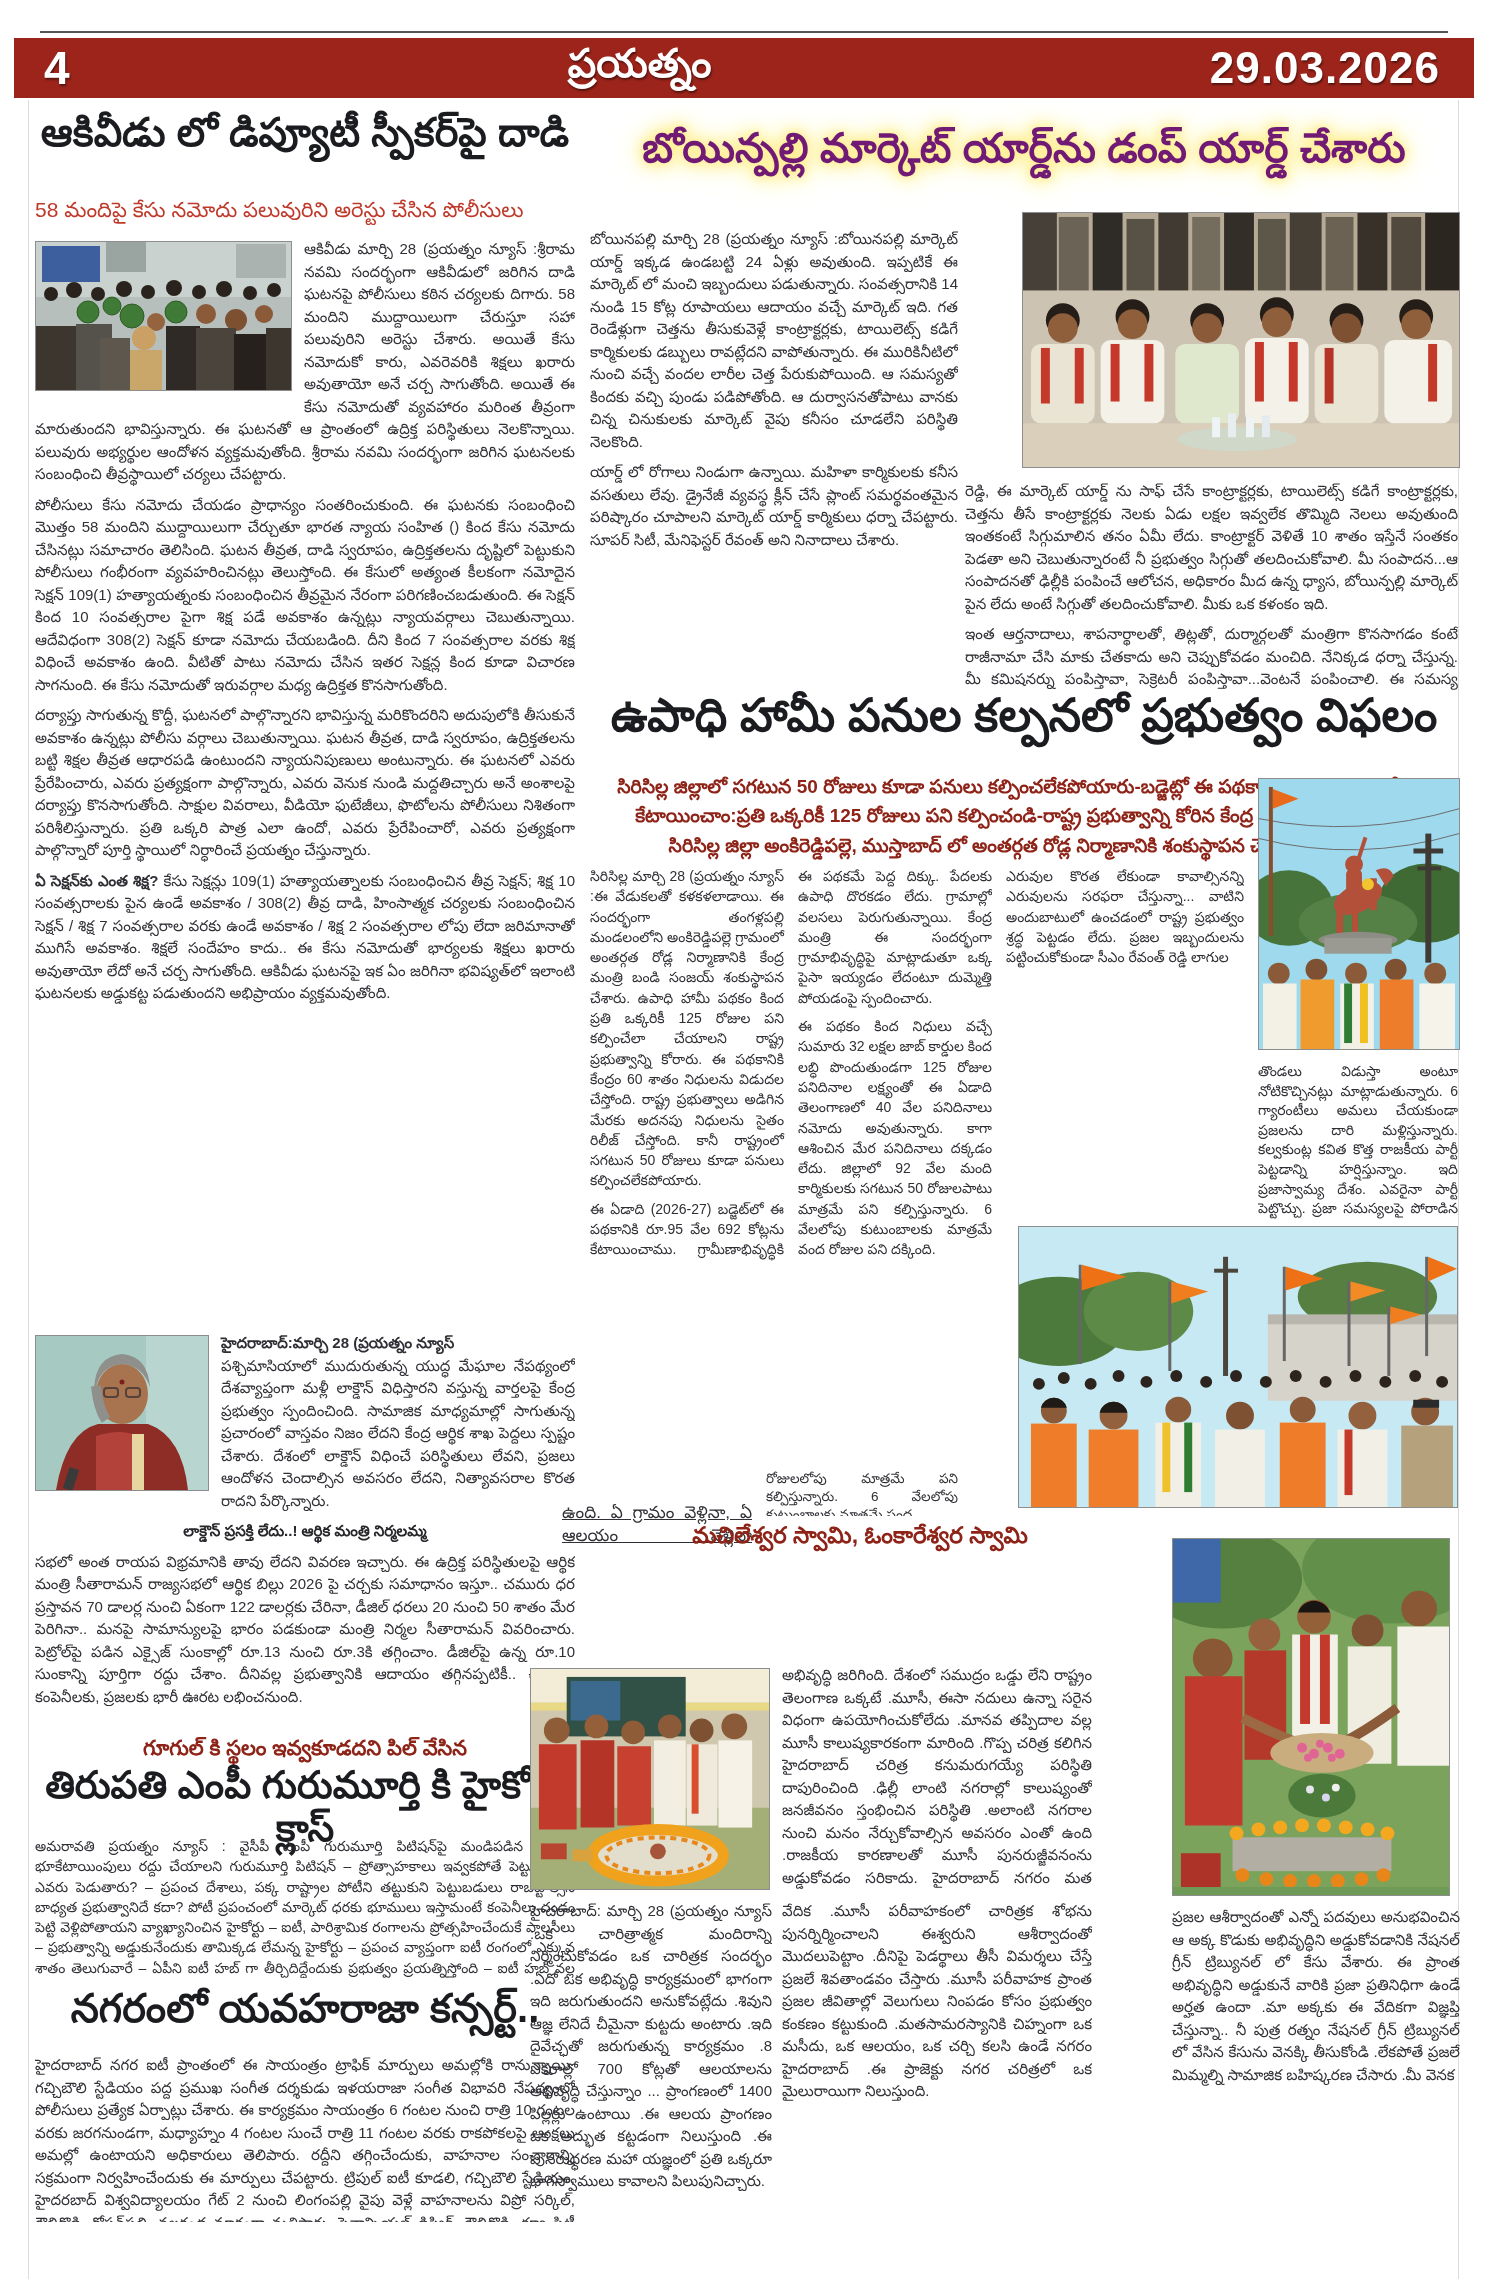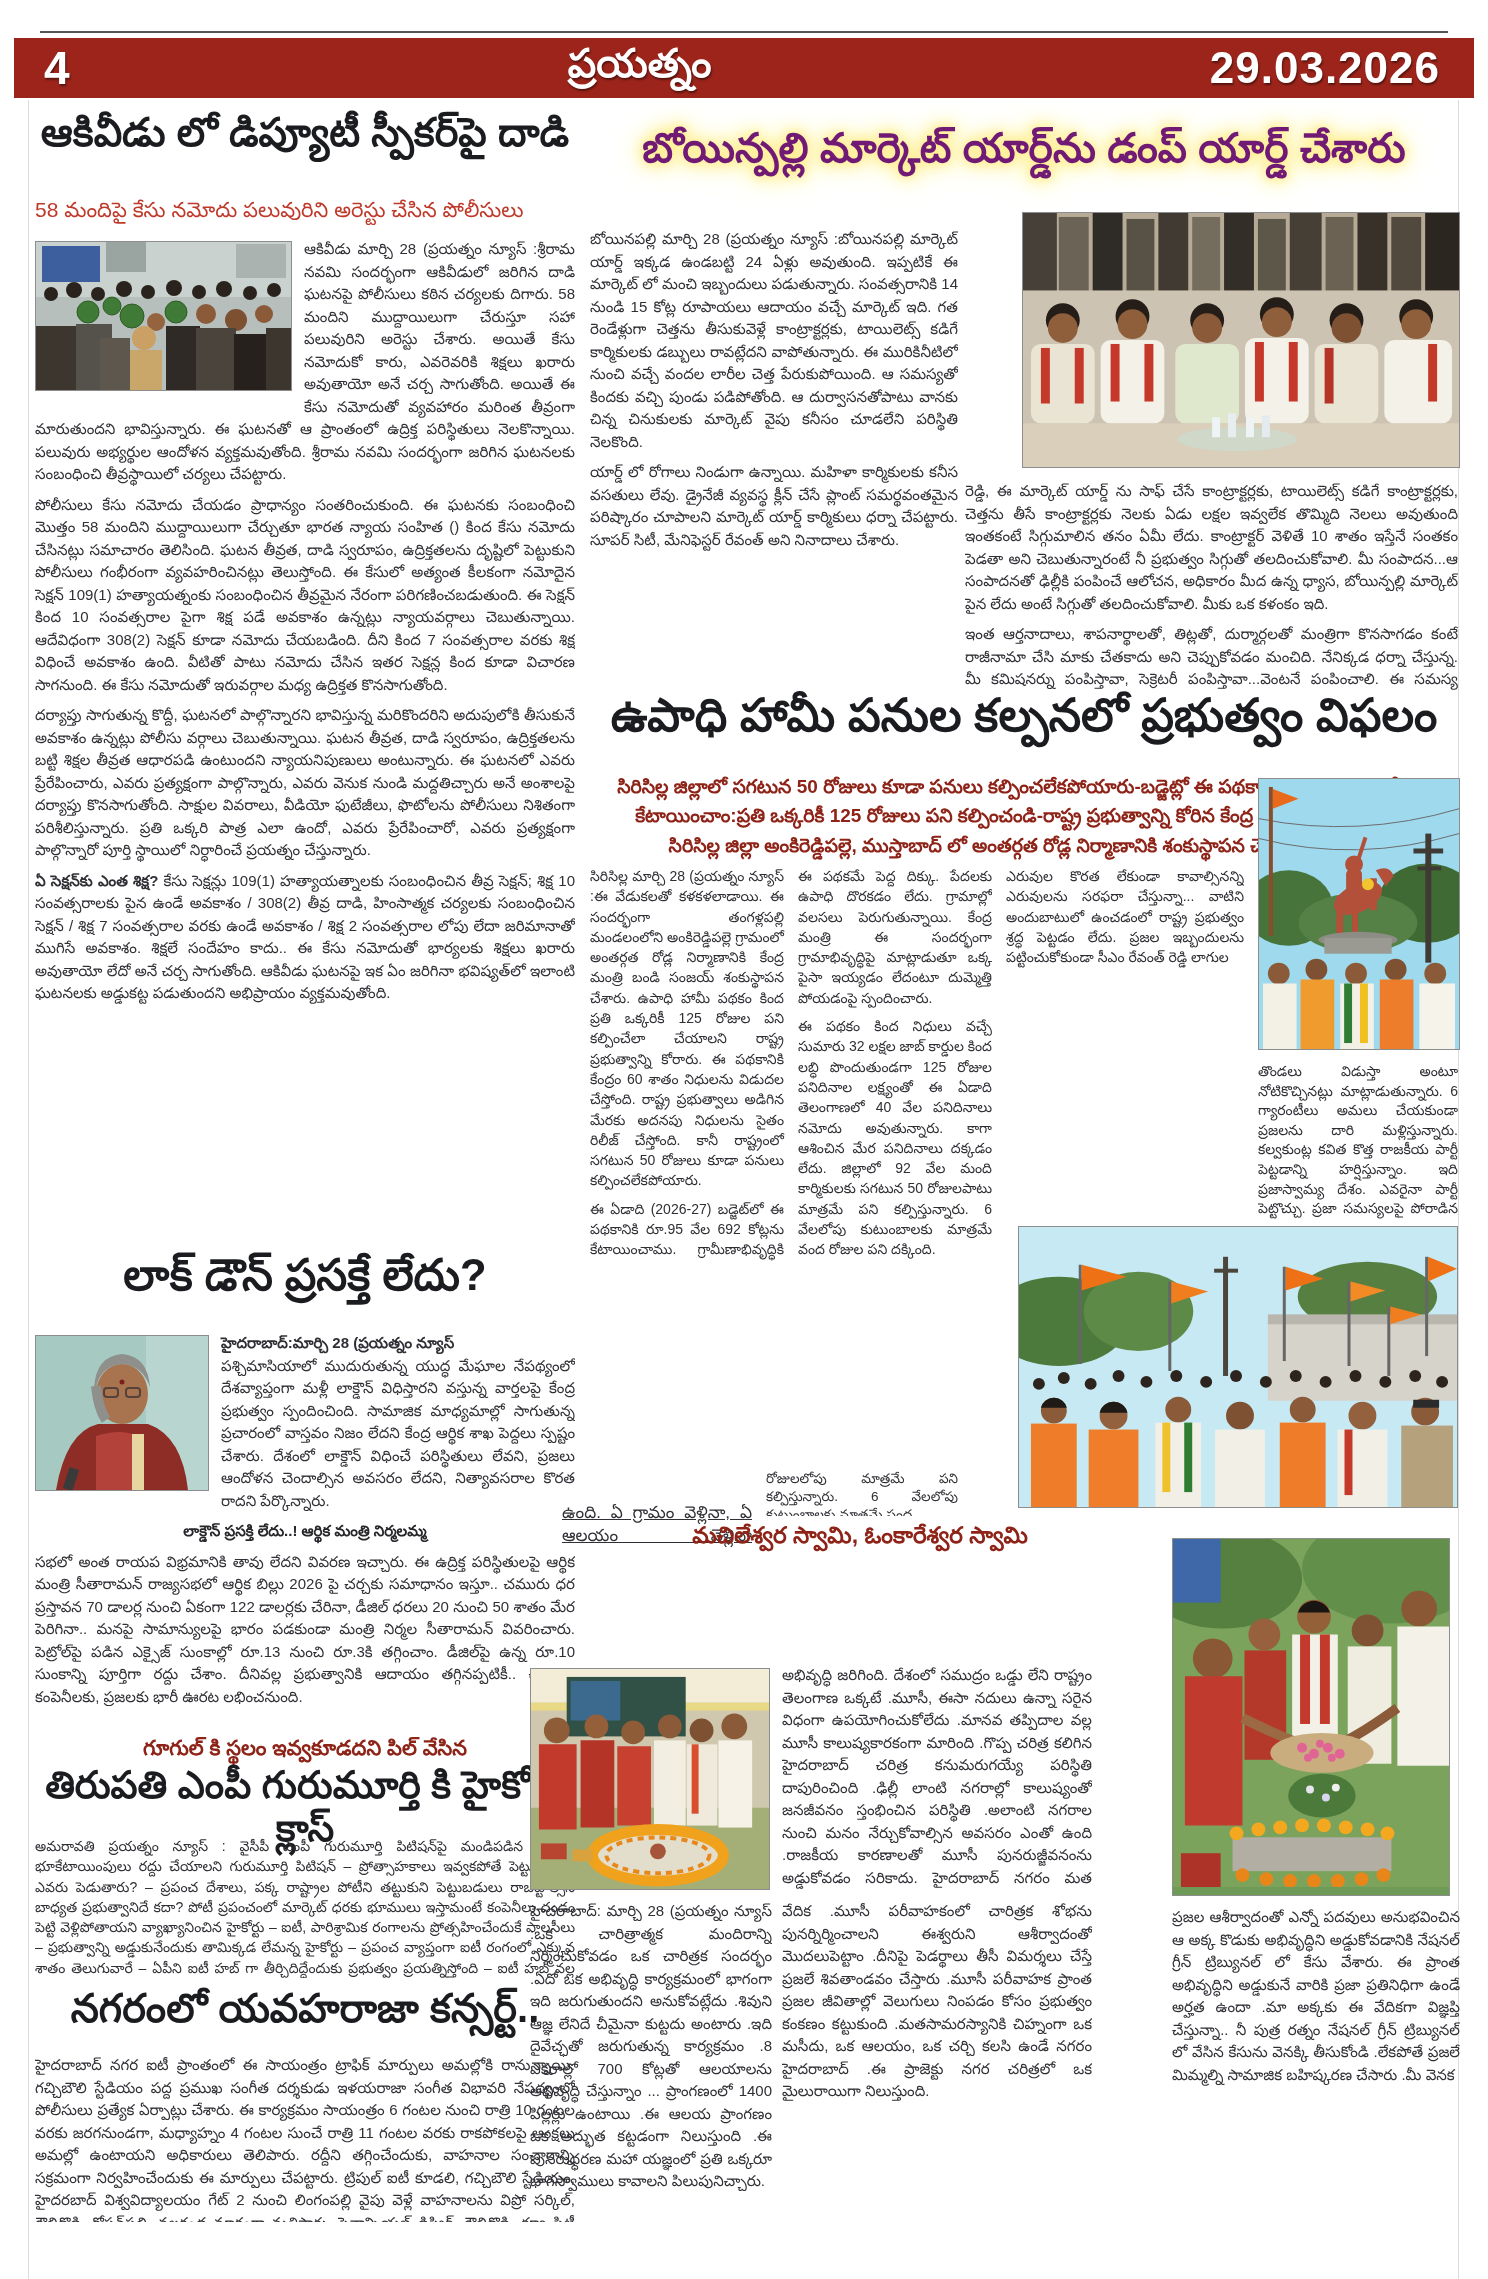--- a/index.html
+++ b/index.html
@@ -86,21 +86,20 @@
           <rect x="230" y="86" width="25" height="62" fill="#3c362e"></rect>
         <rect x="64" y="96" width="30" height="52" fill="#5d574e"></rect>
       </svg>
     </span>
     <p>ఆకివీడు మార్చి 28 (ప్రయత్నం న్యూస్ :శ్రీరామ నవమి సందర్భంగా ఆకివీడులో జరిగిన దాడి ఘటనపై పోలీసులు కఠిన చర్యలకు దిగారు. 58 మందిని ముద్దాయిలుగా చేరుస్తూ సహా పలువురిని అరెస్టు చేశారు. అయితే కేసు నమోదుకో కారు, ఎవరెవరికి శిక్షలు ఖరారు అవుతాయో అనే చర్చ సాగుతోంది. అయితే ఈ కేసు నమోదుతో వ్యవహారం మరింత తీవ్రంగా మారుతుందని భావిస్తున్నారు. ఈ ఘటనతో ఆ ప్రాంతంలో ఉద్రిక్త పరిస్థితులు నెలకొన్నాయి. పలువురు అభ్యర్థుల ఆందోళన వ్యక్తమవుతోంది. శ్రీరామ నవమి సందర్భంగా జరిగిన ఘటనలకు సంబంధించి తీవ్రస్థాయిలో చర్యలు చేపట్టారు.</p>
     <p>పోలీసులు కేసు నమోదు చేయడం ప్రాధాన్యం సంతరించుకుంది. ఈ ఘటనకు సంబంధించి మొత్తం 58 మందిని ముద్దాయిలుగా చేర్చుతూ భారత న్యాయ సంహిత () కింద కేసు నమోదు చేసినట్లు సమాచారం తెలిసింది. ఘటన తీవ్రత, దాడి స్వరూపం, ఉద్రిక్తతలను దృష్టిలో పెట్టుకుని పోలీసులు గంభీరంగా వ్యవహరించినట్లు తెలుస్తోంది. ఈ కేసులో అత్యంత కీలకంగా నమోదైన సెక్షన్ 109(1) హత్యాయత్నంకు సంబంధించిన తీవ్రమైన నేరంగా పరిగణించబడుతుంది. ఈ సెక్షన్ కింద 10 సంవత్సరాల పైగా శిక్ష పడే అవకాశం ఉన్నట్లు న్యాయవర్గాలు చెబుతున్నాయి. ఆదేవిధంగా 308(2) సెక్షన్ కూడా నమోదు చేయబడింది. దీని కింద 7 సంవత్సరాల వరకు శిక్ష విధించే అవకాశం ఉంది. వీటితో పాటు నమోదు చేసిన ఇతర సెక్షన్ల కింద కూడా విచారణ సాగనుంది. ఈ కేసు నమోదుతో ఇరువర్గాల మధ్య ఉద్రిక్తత కొనసాగుతోంది.</p>
     <p>దర్యాప్తు సాగుతున్న కొద్దీ, ఘటనలో పాల్గొన్నారని భావిస్తున్న మరికొందరిని అదుపులోకి తీసుకునే అవకాశం ఉన్నట్లు పోలీసు వర్గాలు చెబుతున్నాయి. ఘటన తీవ్రత, దాడి స్వరూపం, ఉద్రిక్తతలను బట్టి శిక్షల తీవ్రత ఆధారపడి ఉంటుందని న్యాయనిపుణులు అంటున్నారు. ఈ ఘటనలో ఎవరు ప్రేరేపించారు, ఎవరు ప్రత్యక్షంగా పాల్గొన్నారు, ఎవరు వెనుక నుండి మద్దతిచ్చారు అనే అంశాలపై దర్యాప్తు కొనసాగుతోంది. సాక్షుల వివరాలు, వీడియో ఫుటేజీలు, ఫొటోలను పోలీసులు నిశితంగా పరిశీలిస్తున్నారు. ప్రతి ఒక్కరి పాత్ర ఎలా ఉందో, ఎవరు ప్రేరేపించారో, ఎవరు ప్రత్యక్షంగా పాల్గొన్నారో పూర్తి స్థాయిలో నిర్ధారించే ప్రయత్నం చేస్తున్నారు.</p>
     <p><b>ఏ సెక్షన్‌కు ఎంత శిక్ష?</b>&nbsp;<span>కేసు సెక్షన్లు 109(1) హత్యాయత్నాలకు సంబంధించిన తీవ్ర సెక్షన్; శిక్ష 10 సంవత్సరాలకు పైన ఉండే అవకాశం / 308(2) తీవ్ర దాడి, హింసాత్మక చర్యలకు సంబంధించిన సెక్షన్ / శిక్ష 7 సంవత్సరాల వరకు ఉండే అవకాశం / శిక్ష 2 సంవత్సరాల లోపు లేదా జరిమానాతో ముగిసే అవకాశం. శిక్షలే సందేహం కాదు.. ఈ కేసు నమోదుతో భార్యలకు శిక్షలు ఖరారు అవుతాయో లేదో అనే చర్చ సాగుతోంది. ఆకివీడు ఘటనపై ఇక ఏం జరిగినా భవిష్యత్‌లో ఇలాంటి ఘటనలకు అడ్డుకట్ట పడుతుందని అభిప్రాయం వ్యక్తమవుతోంది.</span></p>
   </div>
 
-  <div class="abs headline" style="left:35px;top:1250px;width:540px;font-size:44px;">లాక్ డౌన్ ప్రసక్తే లేదు?</div>
   <div class="abs body-text" style="left:35px;top:1332px;width:540px;height:374px;">
     <span class="float-photo" style="width:172px;height:154px;">
       <svg viewBox="0 0 172 154" preserveAspectRatio="none">
         <rect width="172" height="154" fill="#a6cac2"></rect>
           <rect x="110" width="62" height="154" fill="#b8d6cf"></rect>
         <path d="M20 154 Q30 96 62 88 L112 88 Q146 100 152 154 Z" fill="#8e2d26"></path>
         <path d="M60 154 L60 100 Q86 92 100 100 L100 154 Z" fill="#b2423a"></path>
         <rect x="96" y="98" width="12" height="56" fill="#e7d6a0"></rect>
         <ellipse cx="86" cy="58" rx="26" ry="30" fill="#a8744f"></ellipse>
         <path d="M58 52 Q60 20 86 18 Q112 20 114 52 Q108 30 86 28 Q64 30 60 52 Z" fill="#8f8f8c"></path>

